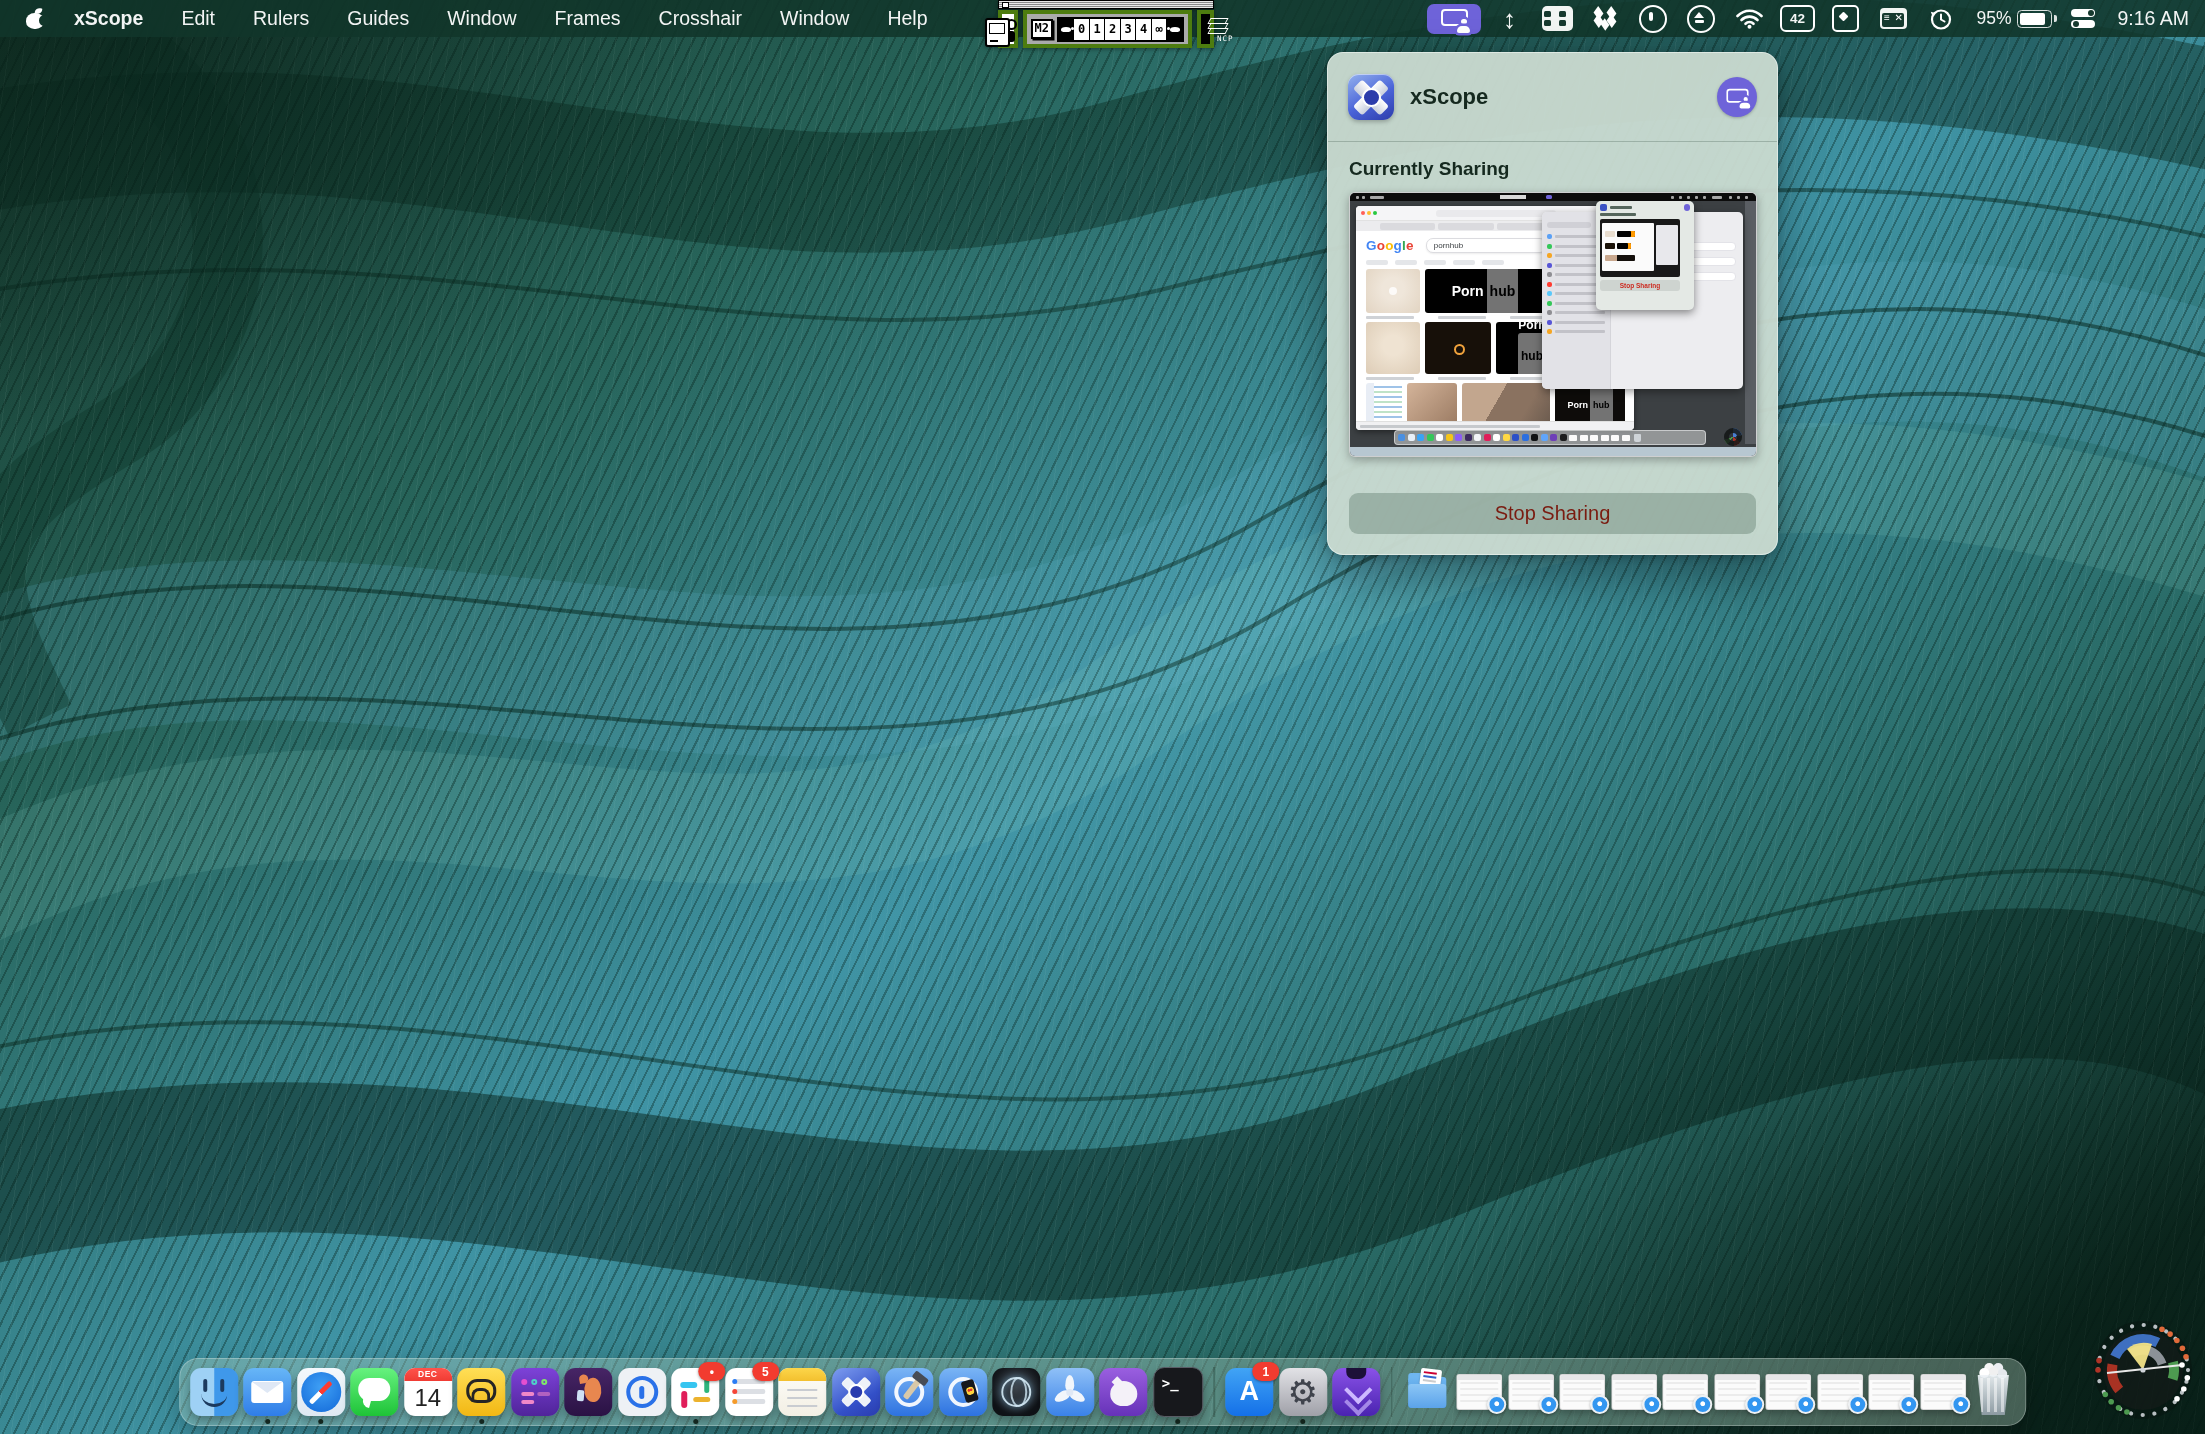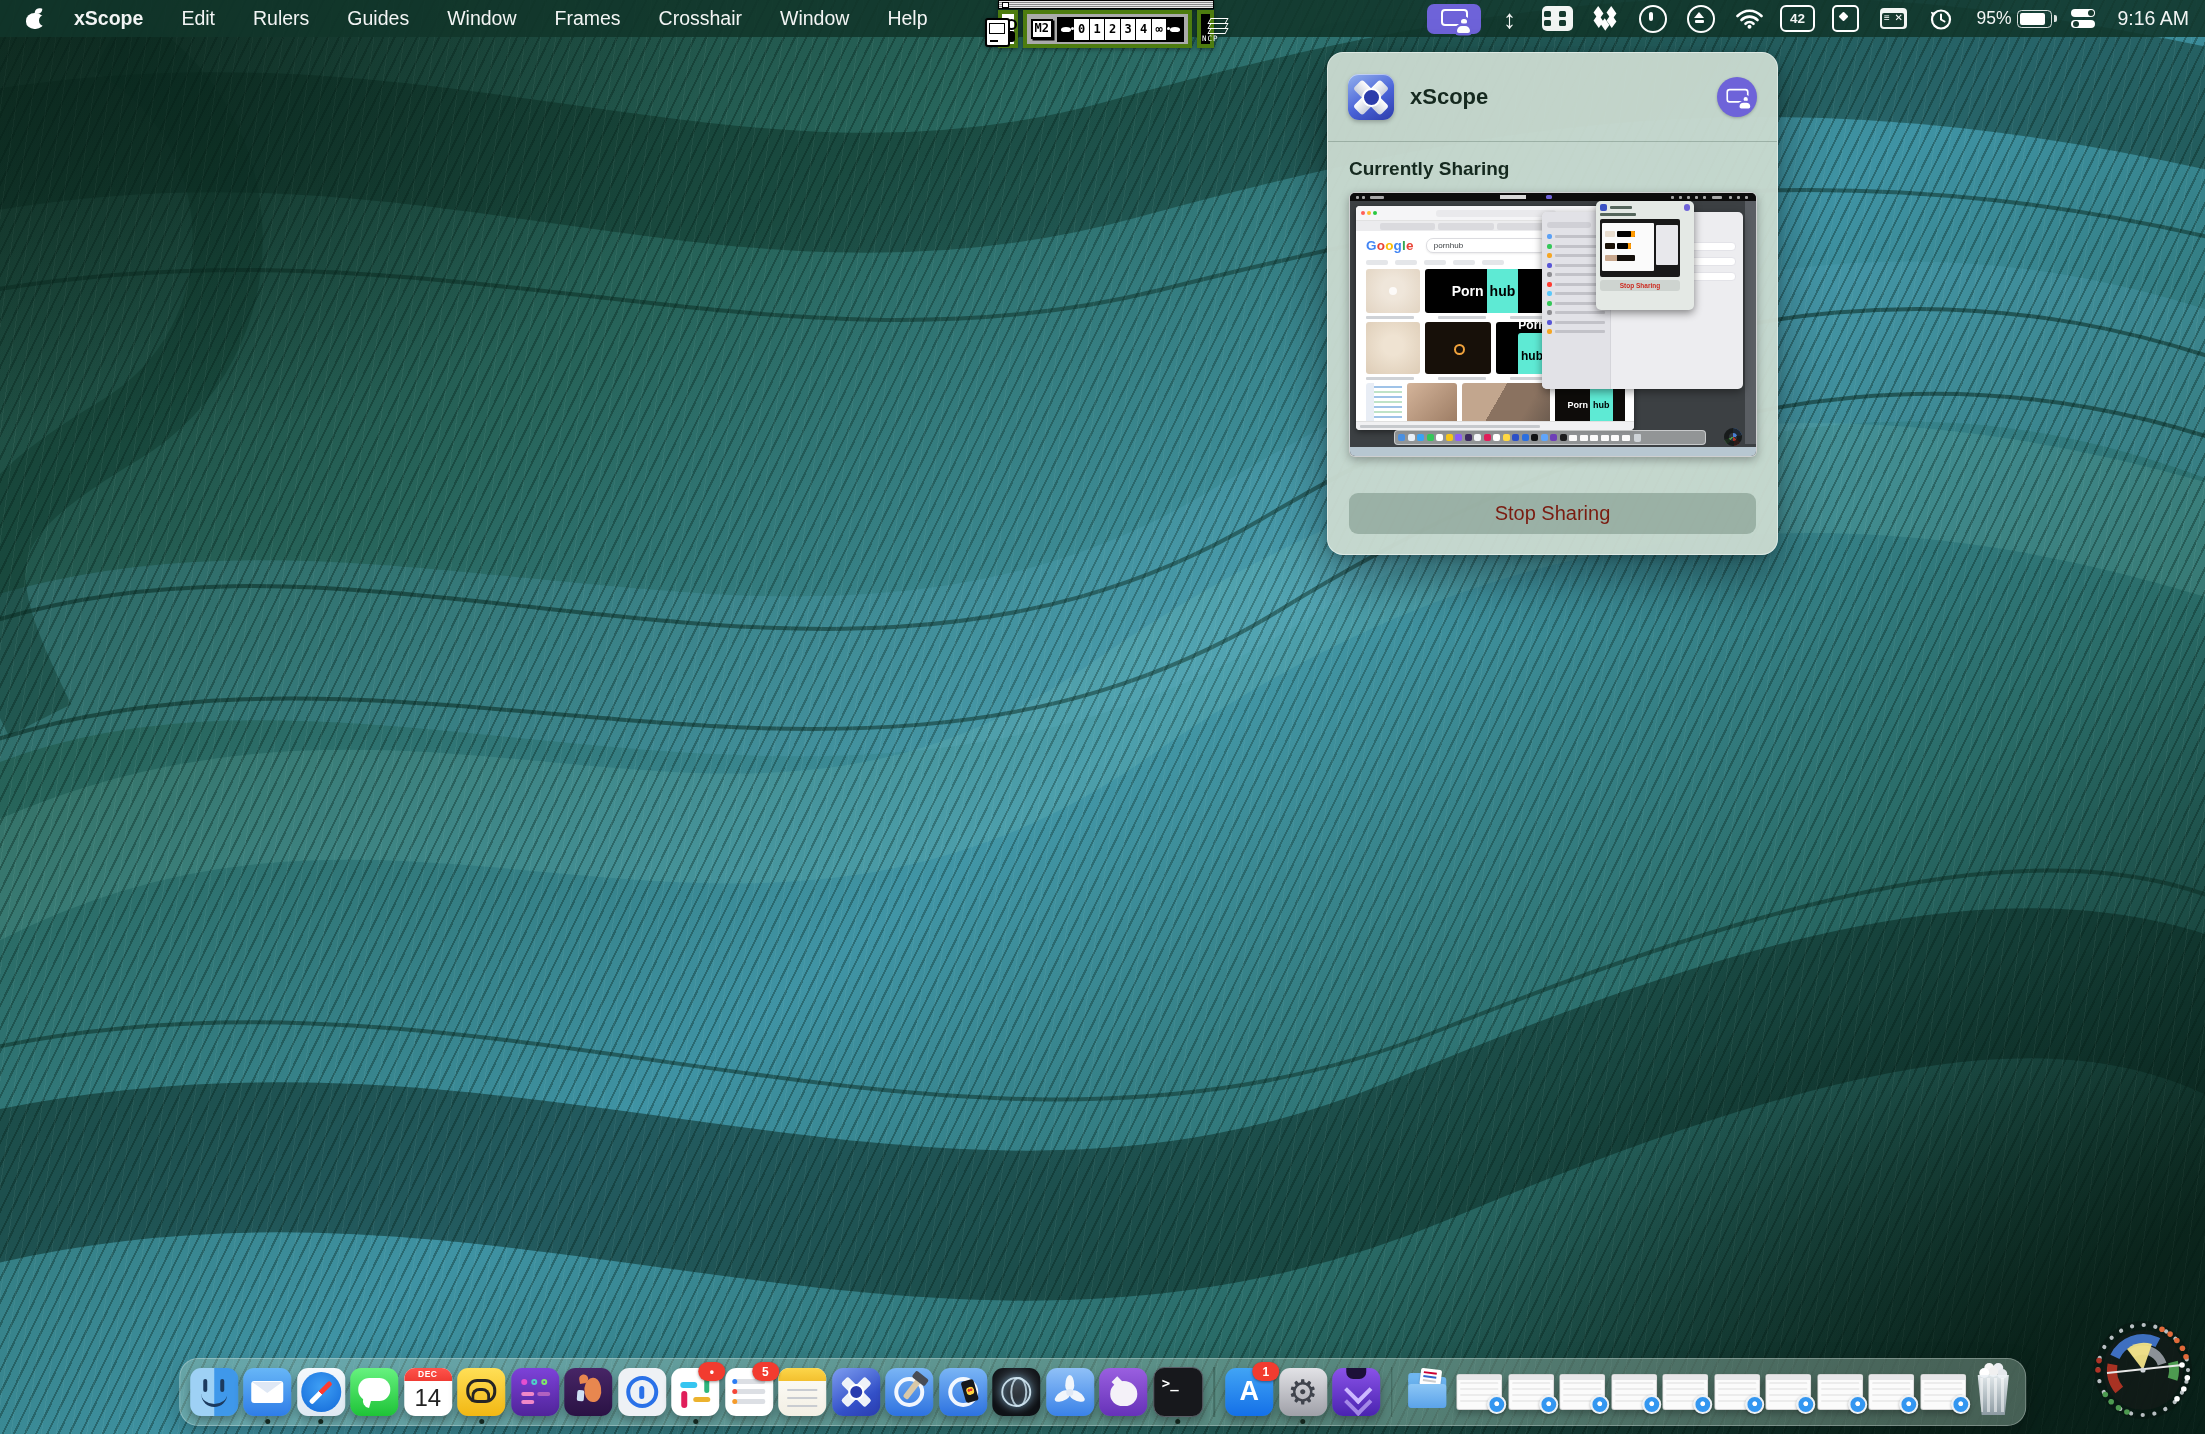--- a/index.html
+++ b/index.html
@@ -96,21 +96,21 @@
   .sbtn{width:14.5px;display:flex;align-items:center;justify-content:center;font-size:12px;font-weight:700;color:#000;border-right:1.5px solid #000;}
   .sbtn:last-child{border-right:none;}
   .sbtn.dark{background:#000;position:relative;}
   .turtle{position:relative;width:10px;height:5px;background:#fff;border-radius:50% 50% 40% 40%;}
   .turtle::after{content:"";position:absolute;right:-2.5px;top:0.5px;width:3px;height:3px;background:#fff;border-radius:50%;}
   .sbtn.flip .turtle{transform:scaleX(-1);}
   .p3{width:36px;background:#000;position:relative;color:#fff;}
   .p3 .cube{position:absolute;left:8px;top:4px;width:18px;height:14px;}
   .p3 .cube i{position:absolute;left:0;width:16px;height:4px;border:1.5px solid #fff;transform:skewX(-28deg);}
   .p3 .cube i:nth-child(1){top:0;}.p3 .cube i:nth-child(2){top:5px;}.p3 .cube i:nth-child(3){top:10px;}
-  .p3 .ncp{position:absolute;left:1px;bottom:1px;font-size:7.5px;letter-spacing:1px;}
+  .p3 .ncp{position:absolute;left:16px;bottom:1px;font-size:7.5px;letter-spacing:1px;}
 
   
   .popover{position:absolute;left:1327px;top:52px;width:449px;height:501px;z-index:20;
     background:rgba(201,218,207,.96);border:1px solid rgba(255,255,255,.45);border-radius:16px;
     box-shadow:0 22px 50px rgba(0,0,0,.38), 0 2px 8px rgba(0,0,0,.2);color:#15291f;}
   .pop-head{display:flex;align-items:center;height:88px;padding:0 20px;}
   .appicon{position:relative;width:46px;height:46px;border-radius:11px;
     background:linear-gradient(150deg,#93b1ee 0%,#4a63d8 55%,#2c3cab 100%);
     box-shadow:inset 0 1px 0 rgba(255,255,255,.5), 0 2px 4px rgba(0,0,0,.25);overflow:hidden;}
   .appicon::before{content:"";position:absolute;left:50%;top:50%;width:38px;height:13px;margin:-6.5px 0 0 -19px;
@@ -157,21 +157,21 @@
   .t-chips i{width:22px;height:5px;border-radius:2px;background:#e4e6e9;}
   .t-grid{padding:0 0 0 10px;}
   .t-row{display:flex;gap:5px;margin-bottom:2px;}
   .t-caps{display:flex;gap:24px;padding:1px 0 3px;}
   .t-caps i{width:48px;height:3px;background:#cfd2d6;border-radius:1px;}
   .tile{border-radius:3px;overflow:hidden;flex:none;}
   .t-beige{width:54px;height:44px;background:radial-gradient(circle at 50% 45%, #efe6da 30%, #e2d4c2);}
   .t-beige::after{content:"";display:block;width:8px;height:8px;border-radius:50%;background:#fff;margin:18px auto;opacity:.8;}
   .ph-logo{background:#000;display:flex;align-items:center;justify-content:center;gap:3px;}
   .ph-logo .w1{color:#fff;font-weight:700;}
-  .ph-logo .w2{background:#5eead4;color:#000;font-weight:700;border-radius:3px;padding:16px 3px;}
+  .ph-logo .w2{background:#737373;color:#000;font-weight:700;border-radius:3px;padding:16px 3px;}
   .t-ph{width:120px;height:44px;font-size:14px;}
   .t-chart{width:36px;height:44px;background:repeating-linear-gradient(90deg,#f5f5f5 0 3px,#f0a23c 3px 5px,#f5f5f5 5px 9px);}
   .t-beige2{width:54px;height:52px;background:radial-gradient(circle at 50% 45%, #efe3d2 25%, #ddccb6);}
   .t-dark{width:66px;height:52px;background:#171009;position:relative;}
   .t-dark::after{content:"";position:absolute;left:50%;top:50%;width:7px;height:7px;margin:-4px;border:2px solid #f0a23c;border-radius:50%;}
   .t-ph2{width:72px;height:52px;flex-direction:column;font-size:12px;gap:1px;}
   .t-list{width:36px;height:44px;background:
      linear-gradient(90deg,#e8edf5 0 8px,transparent 8px),
      repeating-linear-gradient(#fff 0 3px,#9fc3e8 3px 5px,#fff 5px 8px,#bfe3c8 8px 10px);}
   .t-photo1{width:50px;height:44px;background:linear-gradient(135deg,#d4b49a,#9a7a62);}

